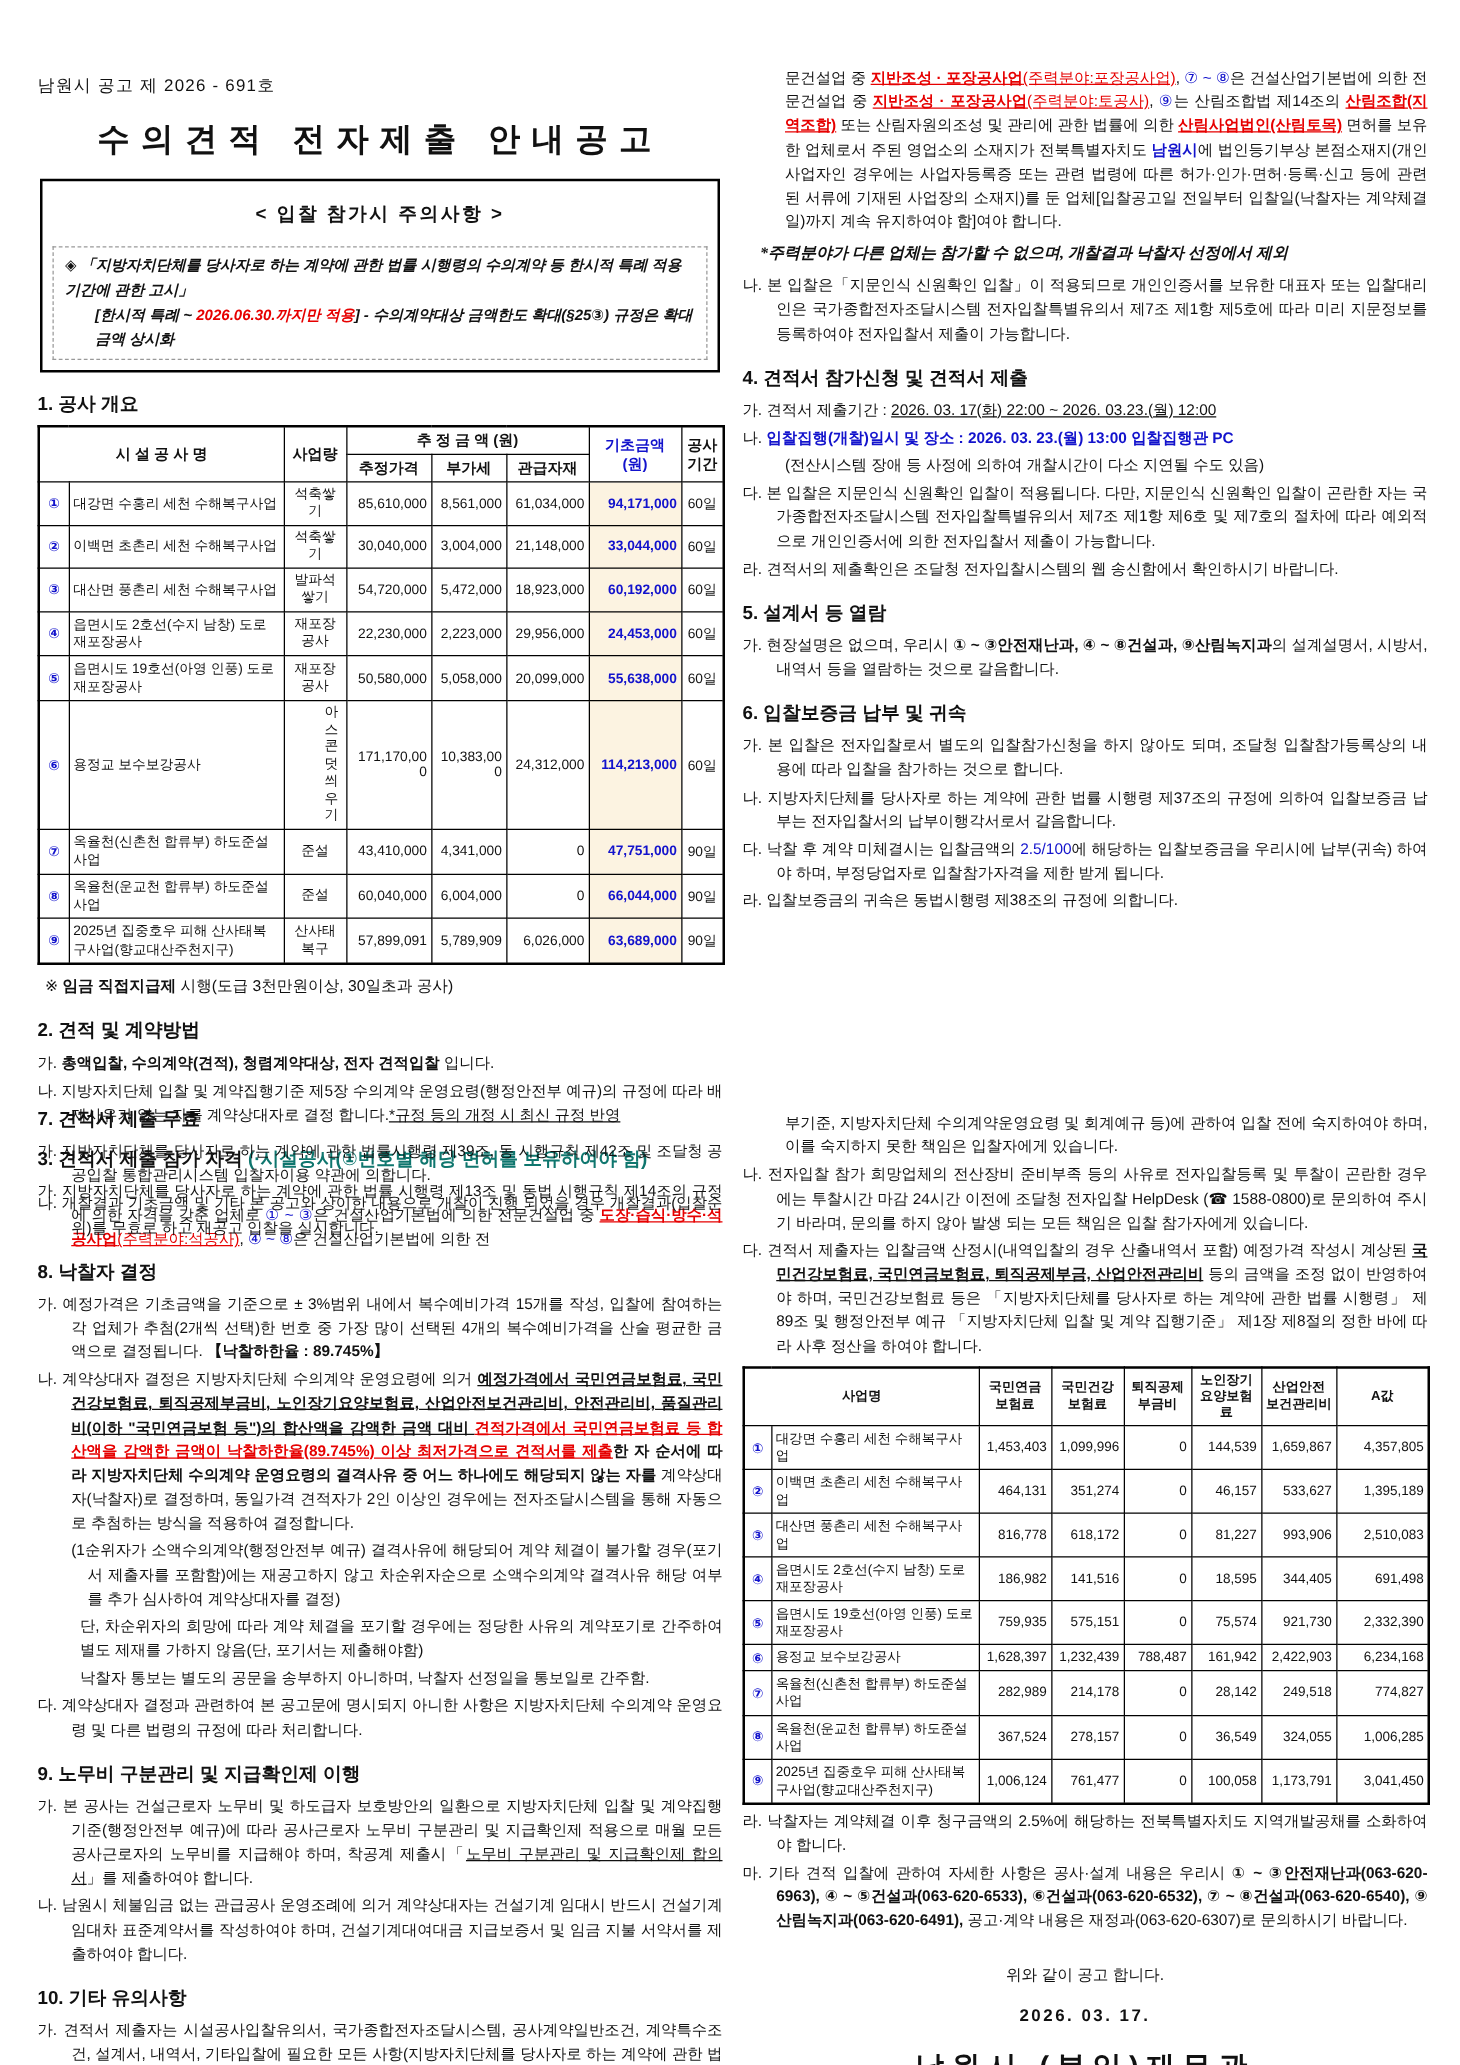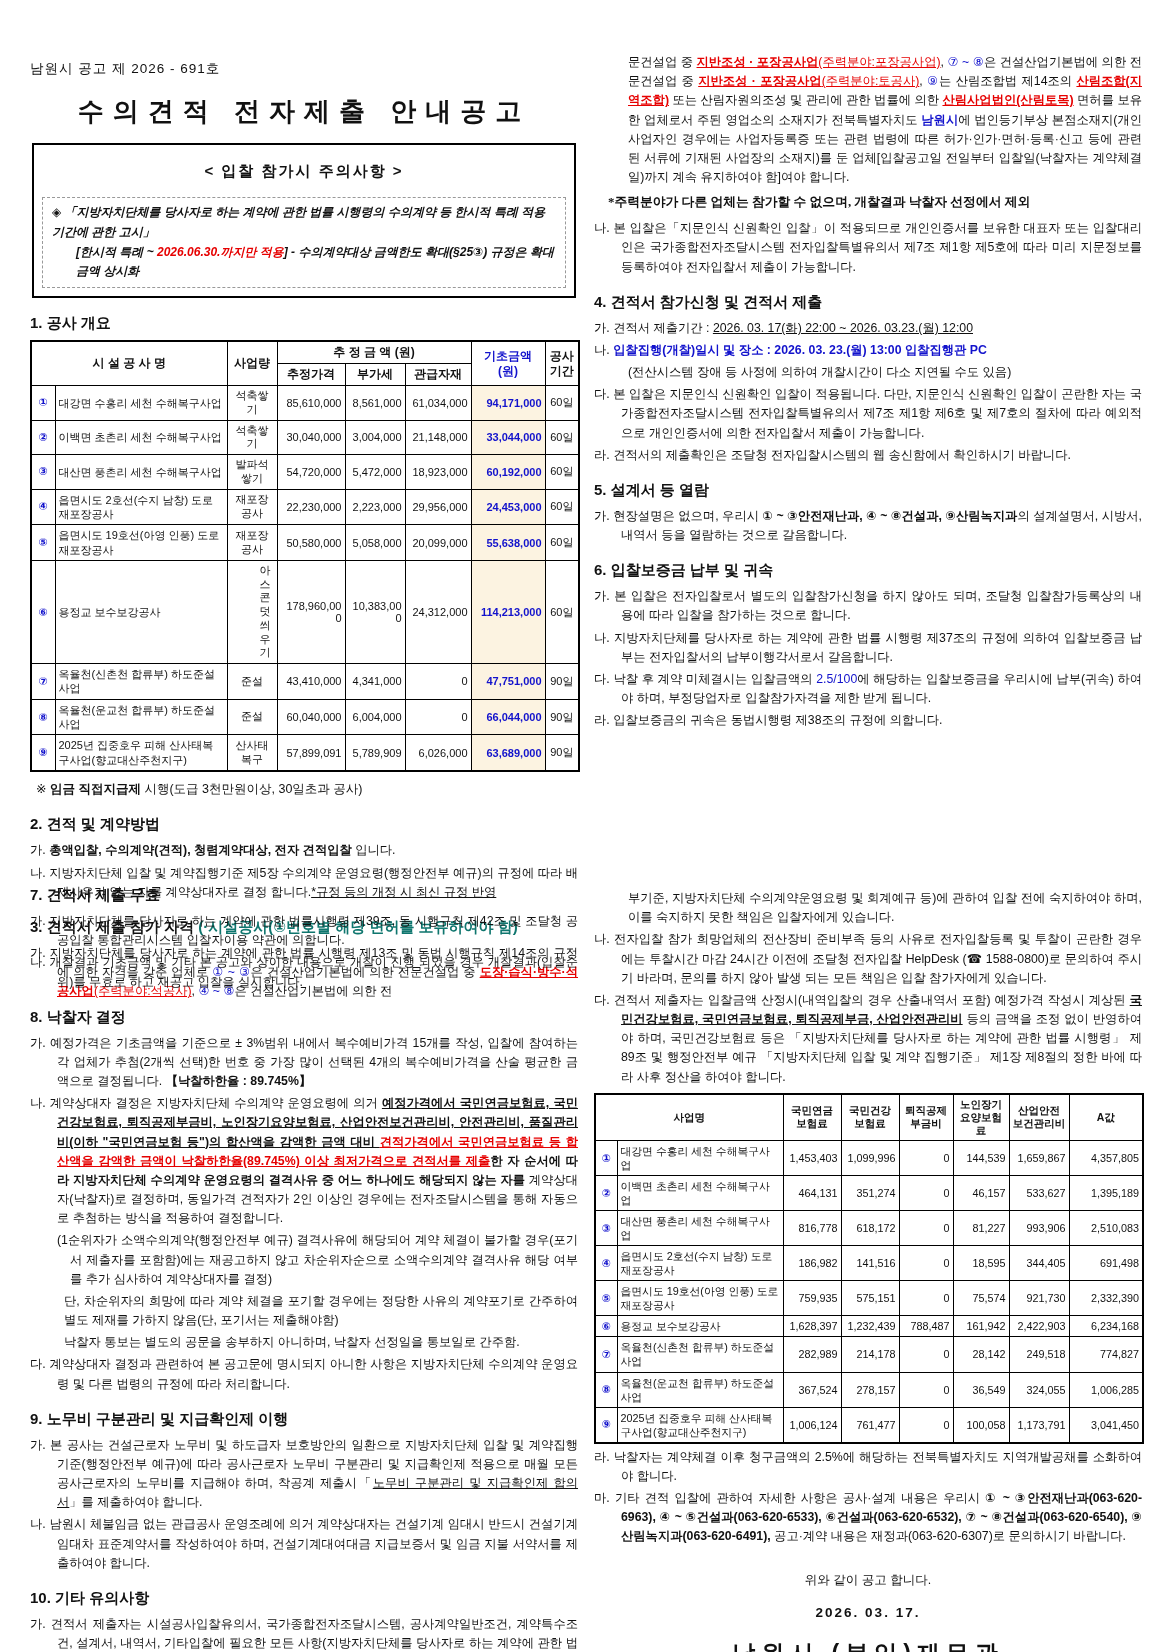--- a/index.html
+++ b/index.html
@@ -26,21 +26,21 @@
   .h{font-weight:700;font-size:15px;margin:16px 0 7px 0;}
   .h .blue{color:#0f766e;}
   p{margin:3px 0;font-size:12.3px;line-height:1.56;text-align:justify;}
   .li{padding-left:27px;text-indent:-27px;}
   .sub{padding-left:40px;text-indent:-13px;}
   .sub2{padding-left:34px;text-indent:0;}
   .b{font-weight:700;}
   .r{color:#e60000;}
   .bl{color:#1212cc;}
   .u{text-decoration:underline;}
-  .star{font-family:"Liberation Serif","DejaVu Serif",serif;font-weight:700;
+  .star{font-family:"Liberation Serif","DejaVu Serif",serif;font-weight:700;font-style:italic;
         font-size:12.8px;padding-left:14px;margin:6px 0;}
 
   table{border-collapse:collapse;table-layout:fixed;width:548px;margin:6px 0 4px 0;}
   th,td{border:1px solid #000;font-size:11px;padding:3px 3px;vertical-align:middle;word-break:break-all;}
   table{border:2px solid #000;}
   th{font-weight:700;text-align:center;white-space:pre-line;line-height:1.25;}
   #t1 th{font-size:12px;}
   td.no{color:#1212cc;text-align:center;font-weight:700;padding:2px 0;}
   td.name{text-align:left;line-height:1.3;}
   td.qty{text-align:center;line-height:1.25;}
@@ -155,21 +155,21 @@
           <td class="num">5,058,000</td>
           <td class="num">20,099,000</td>
           <td class="base">55,638,000</td>
           <td class="per">60일</td>
         </tr>
         <tr>
           <td class="no">⑥</td>
           <td class="name">용정교 보수보강공사</td>
           <td class="qty" style="white-space: pre-line; padding-left: 29px;">아스콘
 덧씌우기</td>
-          <td class="num">178,960,000</td>
+          <td class="num">171,170,000</td>
           <td class="num">10,383,000</td>
           <td class="num">24,312,000</td>
           <td class="base">114,213,000</td>
           <td class="per">60일</td>
         </tr>
         <tr>
           <td class="no">⑦</td>
           <td class="name">옥율천(신촌천 합류부) 하도준설사업</td>
           <td class="qty">준설</td>
           <td class="num">43,410,000</td>

